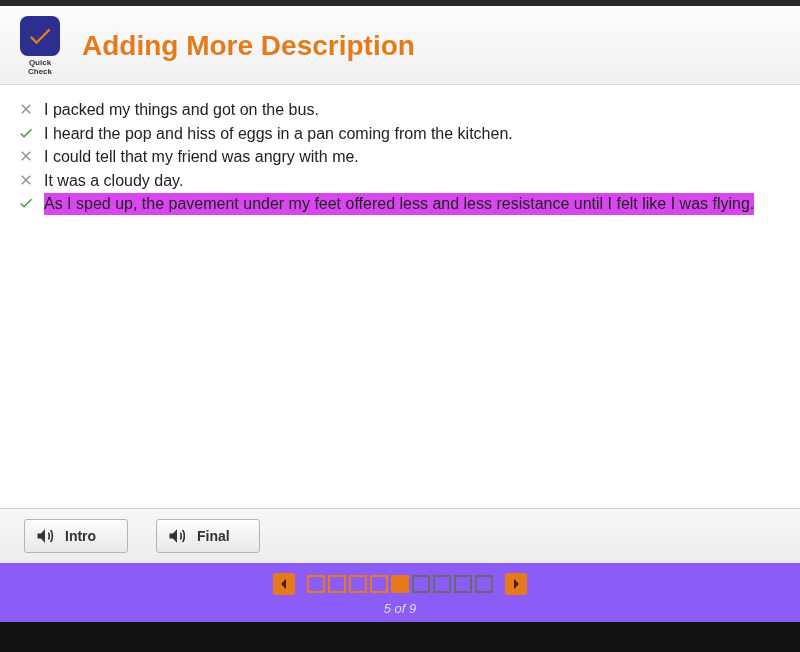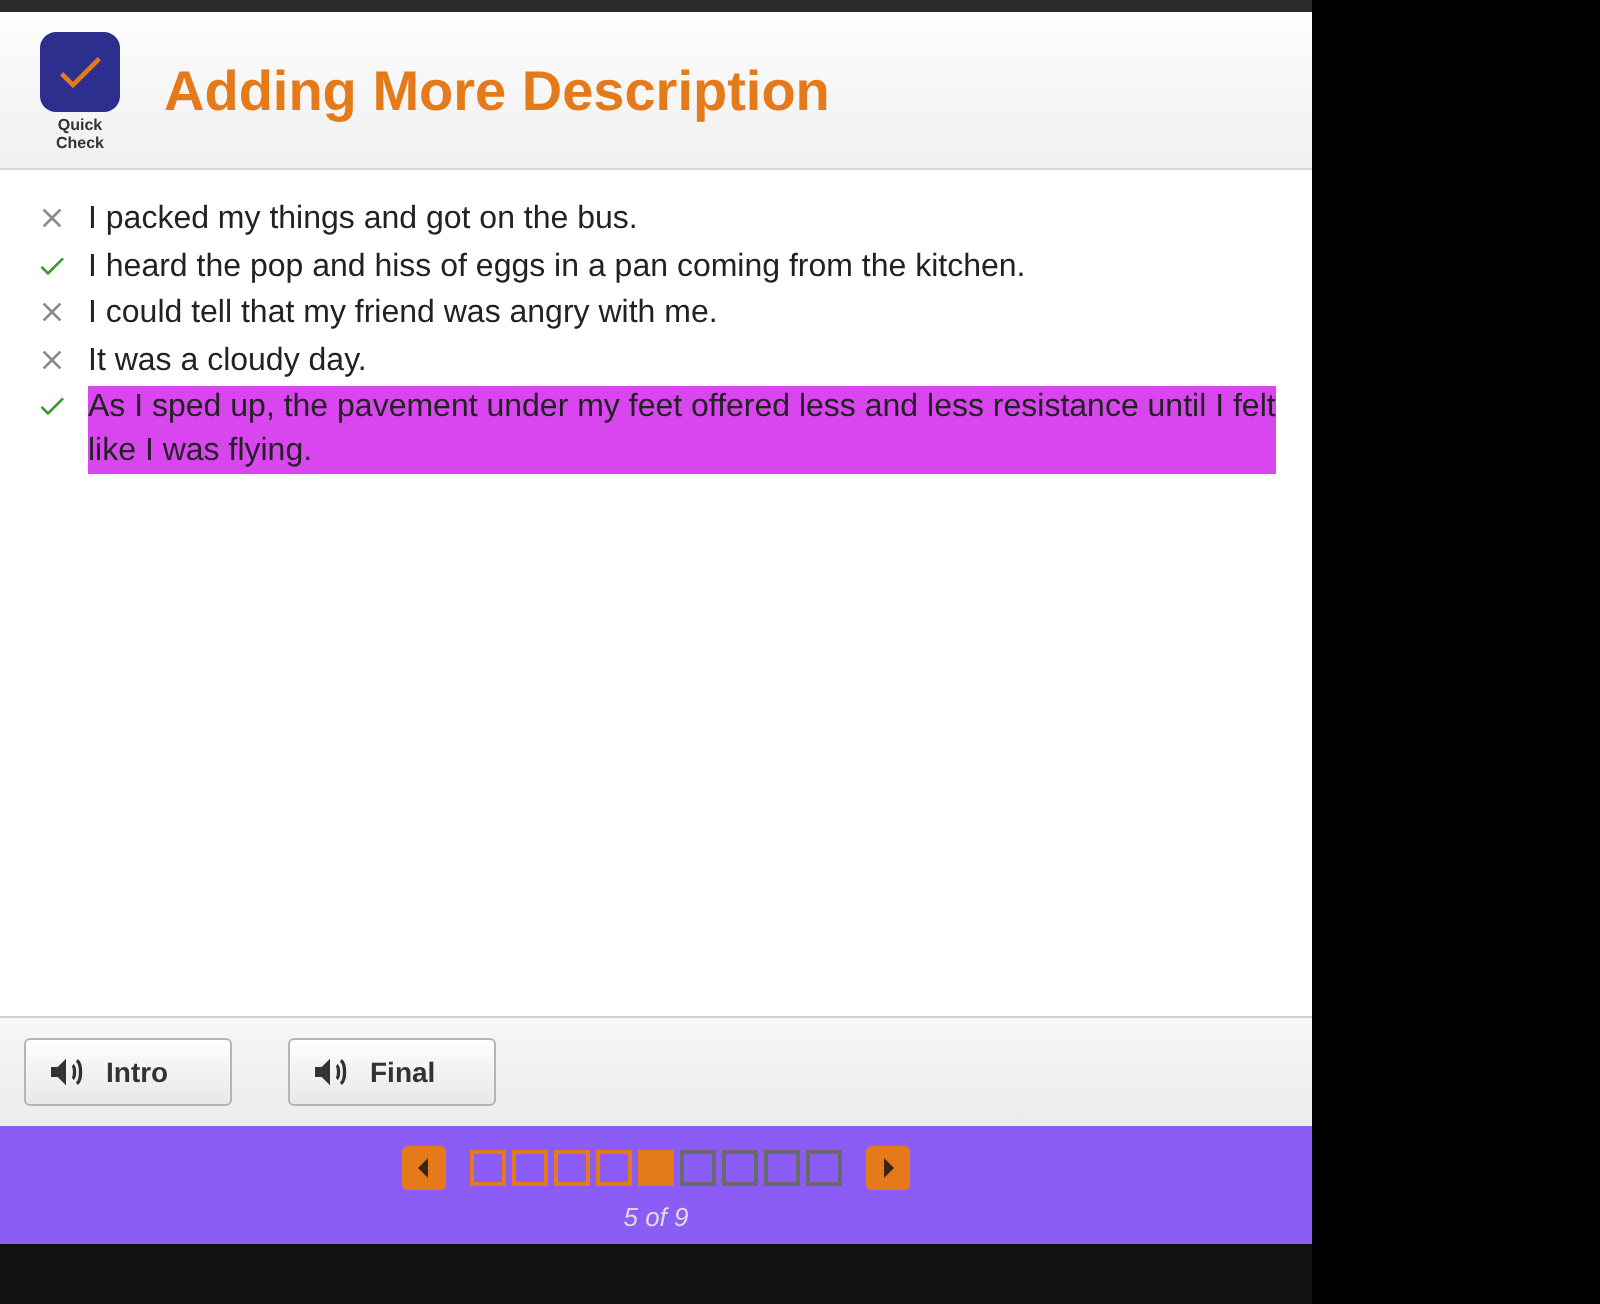--- a/index.html
+++ b/index.html
@@ -1,17 +1,17 @@
 <!DOCTYPE html>
 <html><head>
 <meta charset="utf-8">
 <style>
   * { box-sizing: border-box; margin: 0; padding: 0; }
   html, body { width: 800px; height: 652px; font-family: Arial, Helvetica, sans-serif; background: #000; overflow: hidden; }
-  .viewport { width: 656px; height: 652px; background: #3a3a3a; display: flex; flex-direction: column; }
+  .viewport { width: 800px; height: 652px; background: #3a3a3a; display: flex; flex-direction: column; }
   .topbar { height: 6px; background: #2a2a2a; }
   .content-area { background: #fff; flex: 1; display: flex; flex-direction: column; margin: 0; }
   .header {
     background: linear-gradient(#fdfdfd, #f0f0f0);
     border-bottom: 1px solid #d9d9d9;
     padding: 10px 16px 8px 16px;
     display: flex; align-items: center; gap: 18px;
   }
   .qc-badge { display: flex; flex-direction: column; align-items: center; width: 48px; }
   .qc-icon {
@@ -24,21 +24,21 @@
   .question-block { padding: 14px 18px 10px 18px; flex: 1; background: #fff; }
   .question-text { font-size: 17px; color: #222; margin-bottom: 12px; }
   .options { display: flex; flex-direction: column; gap: 2px; }
   .option { display: flex; align-items: flex-start; gap: 10px; font-size: 16px; color: #222; }
   .option .mark { width: 16px; height: 16px; flex: 0 0 16px; margin-top: 2px; }
   .option.highlight .opt-text { background: #d946ef; }
   .opt-text { line-height: 1.35; }
   .footer-audio {
     background: linear-gradient(#f7f7f7, #ececec);
     border-top: 1px solid #d0d0d0;
-    padding: 10px 12px;
+    padding: 10px 24px;
     display: flex; gap: 28px;
   }
   .audio-btn {
     background: linear-gradient(#fdfdfd, #e8e8e8);
     border: 1px solid #b5b5b5;
     border-radius: 3px;
     padding: 6px 18px 6px 10px;
     display: flex; align-items: center; gap: 10px;
     font-size: 14px; font-weight: bold; color: #333;
     cursor: pointer; min-width: 104px;

